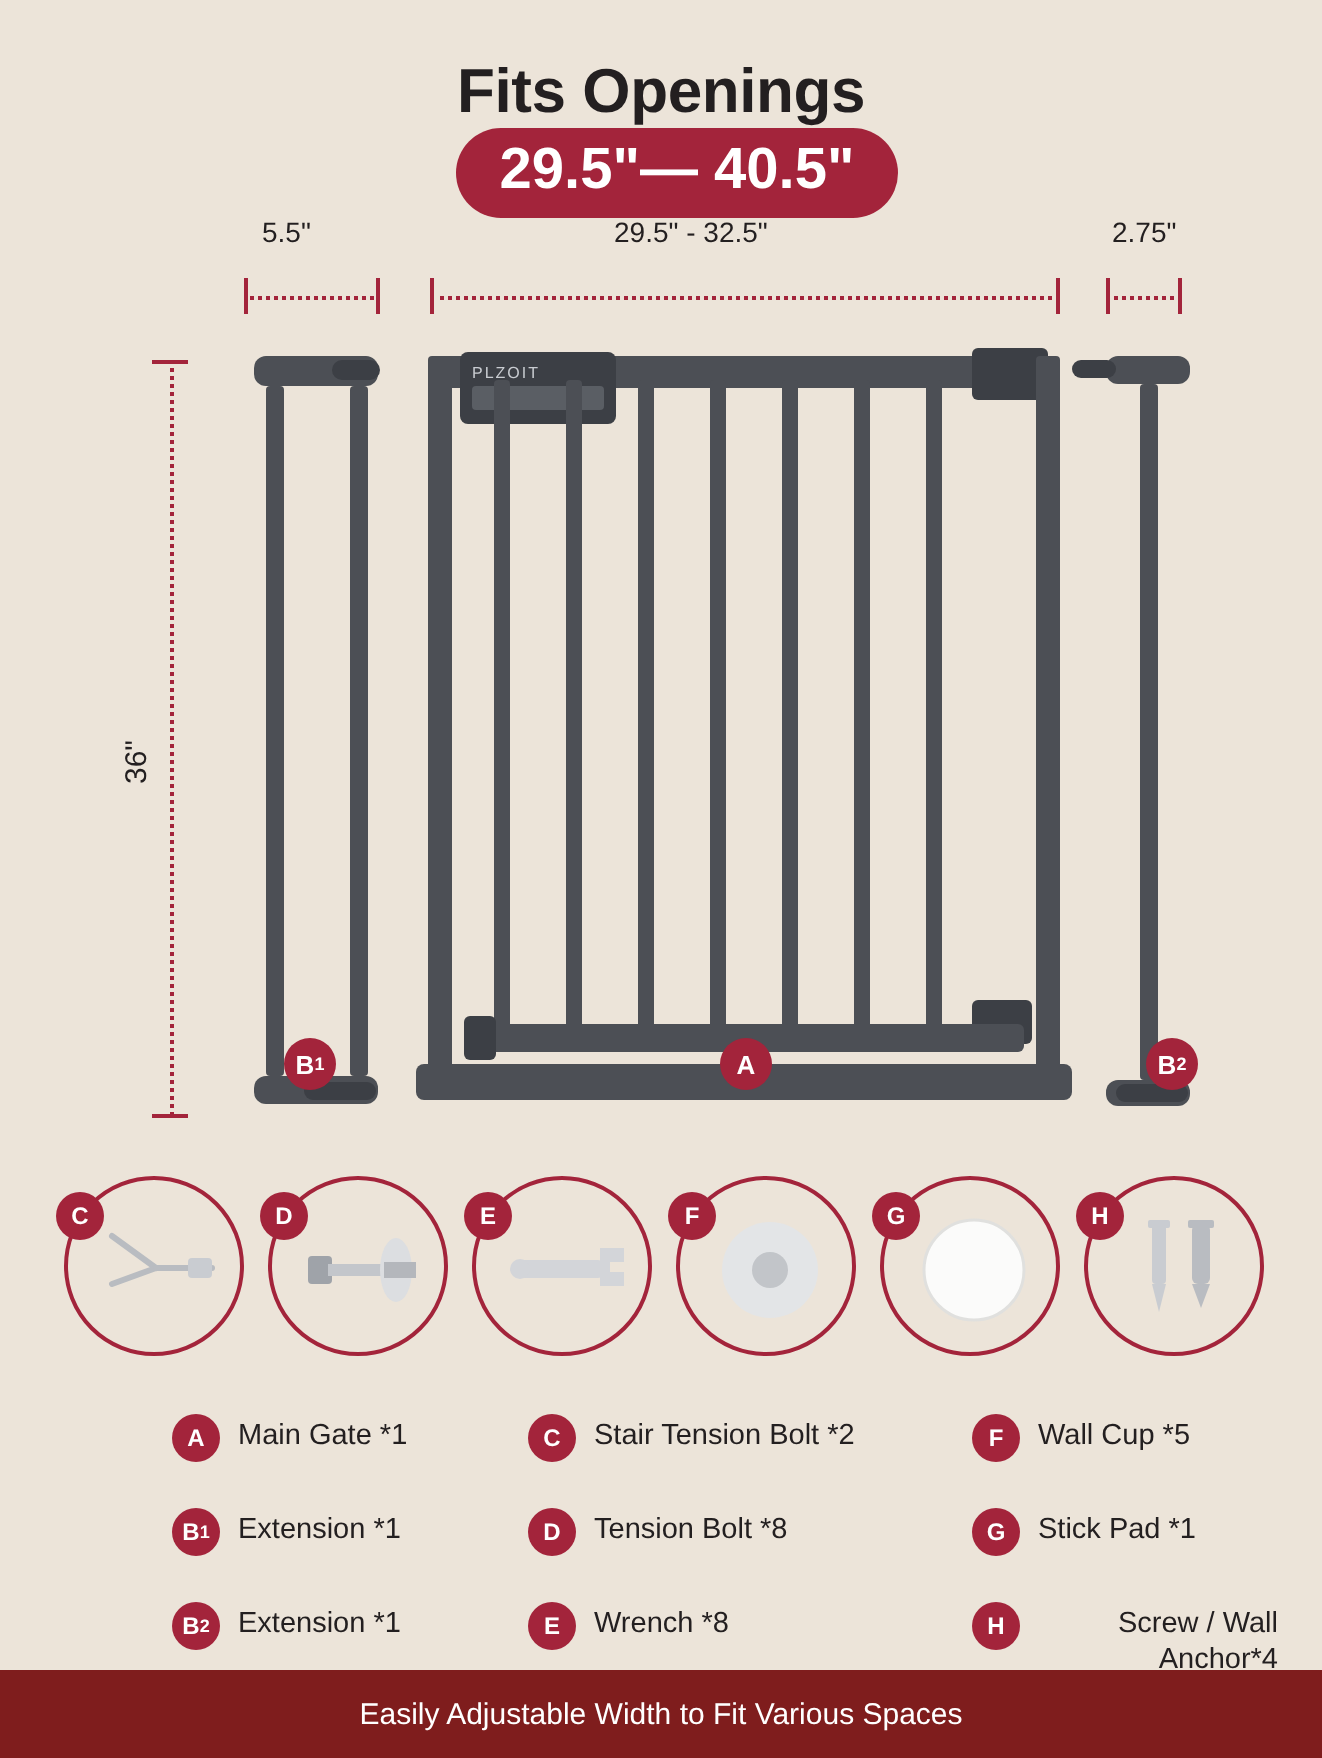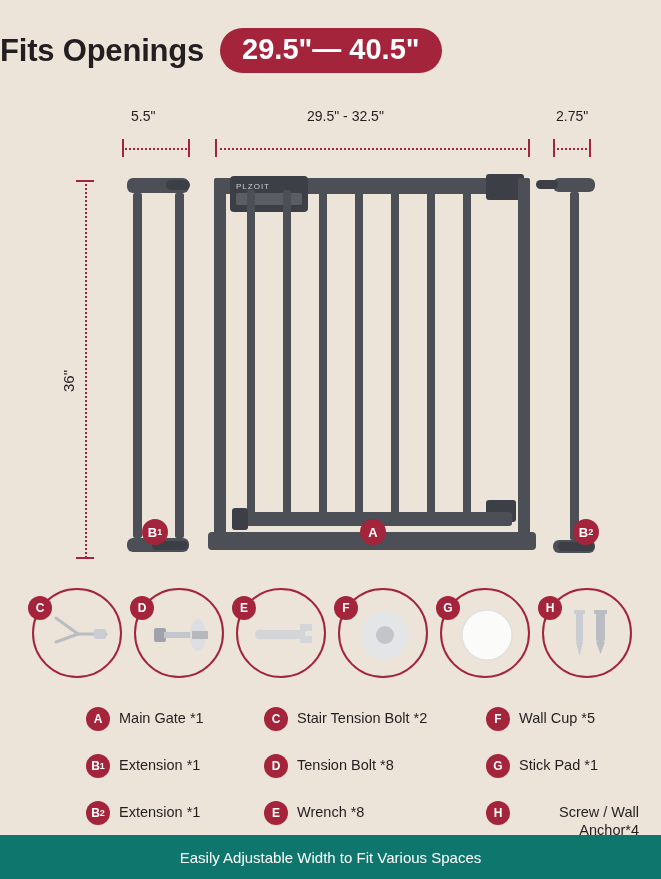--- a/index.html
+++ b/index.html
@@ -10,21 +10,21 @@
     font-family: "Liberation Sans", sans-serif;
     color: #231f20;
     overflow: hidden;
     position: relative;
   }
   .page { position: relative; width: 661px; height: 879px; }
 
   
   .header {
     position: absolute; left: 0; top: 28px; width: 661px;
-    display: flex; align-items: center; 
+    display: flex; align-items: center; justify-content: center; flex-direction: column;
   }
   .header-title {
     font-size: 31px; font-weight: bold; color: #231f20;
     letter-spacing: -0.2px;
   }
   .header-badge {
     margin-left: 16px;
     background: #a3243b;
     color: #ffffff;
     border-radius: 26px;
@@ -125,21 +125,21 @@
     flex: 0 0 24px;
     margin-right: 9px;
     margin-top: 1px;
   }
   .legend-badge .sub { font-size: 9px; vertical-align: -2px; }
   .legend-text { font-size: 14.5px; line-height: 1.25; padding-top: 3px; text-align: right; }
 
   
   .footer {
     position: absolute; left: 0; bottom: 0; width: 661px; height: 44px;
-    background: #0f766e; color: #ffffff;
+    background: #7f1d1d; color: #ffffff;
     display: flex; align-items: center; justify-content: center;
     font-size: 15px;
   }
 </style>
 </head>
 <body>
 
 <div class="page">
 
   <div class="header">

